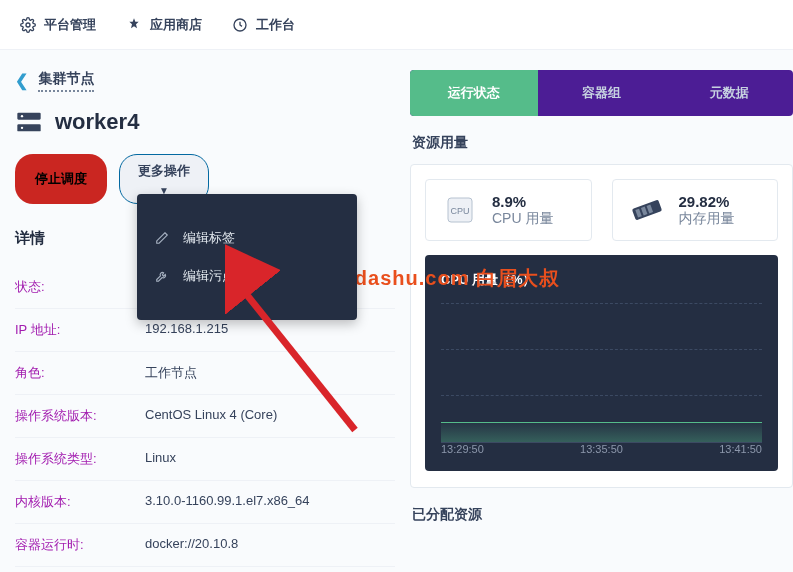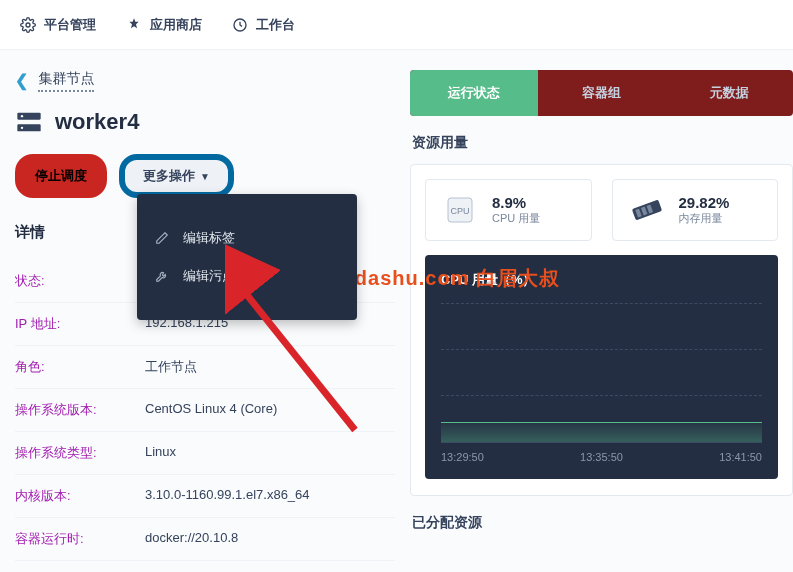--- a/index.html
+++ b/index.html
@@ -5,54 +5,54 @@
 * { margin: 0; padding: 0; box-sizing: border-box; }
 body { font-family: -apple-system, BlinkMacSystemFont, "Segoe UI", sans-serif; background: #f9fbfd; width: 793px; height: 572px; overflow: hidden; font-size: 13px; color: #36435c; }
 .topbar { height: 50px; background: #fff; display: flex; align-items: center; padding: 0 20px; gap: 30px; border-bottom: 1px solid #eef1f6; }
 .topbar-item { display: flex; align-items: center; gap: 8px; font-weight: 600; color: #36435c; cursor: pointer; }
 .topbar-icon { width: 16px; height: 16px; display: flex; align-items: center; justify-content: center; }
 .main { display: flex; padding: 20px 0 0 15px; gap: 15px; }
 .left-panel { width: 380px; }
 .right-panel { flex: 1; min-width: 0; }
 .breadcrumb { display: flex; align-items: center; gap: 10px; margin-bottom: 18px; }
 .back-chevron { color: #329dce; font-size: 16px; font-weight: bold; cursor: pointer; }
-.crumb-link { color: #36435c; font-weight: 400; font-size: 14px; position: relative; padding-bottom: 2px; }
+.crumb-link { color: #36435c; font-weight: 700; font-size: 14px; position: relative; padding-bottom: 2px; }
 .crumb-link::after { content: ""; position: absolute; left: 0; right: 0; bottom: -2px; border-bottom: 2px dotted #79879c; }
 .node-header { display: flex; align-items: center; gap: 12px; margin-bottom: 18px; }
 .node-icon { width: 28px; height: 28px; }
 .node-title { font-size: 22px; font-weight: 700; color: #242e42; }
 .action-row { display: flex; gap: 12px; margin-bottom: 25px; position: relative; }
 .btn { border-radius: 18px; padding: 7px 18px; font-size: 13px; font-weight: 600; border: none; cursor: pointer; display: inline-flex; align-items: center; gap: 5px; }
 .btn-danger { background: #ca2621; color: #000000; padding: 8px 20px; }
-.btn-default { background: #eef1f6; color: #36435c; border: 6px solid #0369a1; }
+.btn-default { background: #eef1f6; color: #36435c; border: 1px solid #0369a1; flex-direction: column; }
 .caret-down { font-size: 10px; }
 .dropdown { position: absolute; top: 40px; left: 122px; background: #242e42; border-radius: 4px; width: 220px; padding: 25px 0; z-index: 10; box-shadow: 0 4px 12px rgba(0,0,0,0.25); }
 .dropdown-item { display: flex; align-items: center; gap: 14px; padding: 10px 18px; color: #e3e9ef; font-size: 13px; cursor: pointer; }
 .dropdown-icon { width: 14px; height: 14px; opacity: 0.8; }
 .section-title { font-size: 15px; font-weight: 700; color: #242e42; margin-bottom: 18px; }
 .detail-table { width: 100%; }
 .detail-row { display: flex; padding: 12px 0; border-bottom: 1px solid #eef1f6; }
 .detail-label { width: 130px; color: #a21caf; font-size: 13px; }
 .detail-value { flex: 1; color: #36435c; font-size: 13px; }
 .annotation-arrow { position: absolute; top: 230px; left: 225px; z-index: 20; pointer-events: none; }
 .watermark { position: absolute; top: 265px; left: 230px; color: #e94f1d; font-size: 20px; font-weight: 600; z-index: 5; pointer-events: none; letter-spacing: 1px; }
-.tabs { display: flex; background: #7f1d1d; border-radius: 4px; overflow: hidden; margin-bottom: 18px; }
+.tabs { display: flex; background: #4c1d95; border-radius: 4px; overflow: hidden; margin-bottom: 18px; }
 .tab { flex: 1; text-align: center; padding: 14px 10px; color: #c6d1e0; font-size: 13px; font-weight: 600; cursor: pointer; }
 .tab.active { background: #55bc8a; color: #fff; }
 .usage-grid { display: flex; gap: 20px; padding: 14px; }
 .usage-item { flex: 1; display: flex; align-items: center; gap: 12px; background: #fff; border: 1px solid #e3e9ef; border-radius: 4px; padding: 10px 14px; }
 .usage-icon { width: 40px; height: 40px; display: flex; align-items: center; justify-content: center; }
 .usage-text .pct { font-size: 15px; font-weight: 700; color: #242e42; }
-.usage-text .lbl { font-size: 11px; color: #79879c; }
+.usage-text .lbl { font-size: 14px; color: #79879c; }
 .chart-card { margin: 0 14px 14px 14px; background: #242e42; border-radius: 4px; padding: 16px; color: #fff; }
 .chart-title { font-size: 13px; font-weight: 600; margin-bottom: 14px; }
 .chart-body { height: 140px; position: relative; border-bottom: 1px solid #3c4a63; }
 .chart-area { position: absolute; left: 0; right: 0; bottom: 0; height: 20px; background: linear-gradient(to top, rgba(85,188,138,0.35), rgba(85,188,138,0.05)); border-top: 1.5px solid #55bc8a; }
 .chart-gridline { position: absolute; left: 0; right: 0; border-top: 1px dashed #3c4a63; }
-.chart-xaxis { display: flex; justify-content: space-between; padding-top: 8px; font-size: 11px; color: #8c97ab; }
+.chart-xaxis { display: flex; justify-content: space-between; font-size: 11px; color: #8c97ab; }
 .sub-section { margin-top: 18px; }
 .right-inner { padding-right: 0; }
 .resource-usage-section { margin-bottom: 0; }
 .resource-usage-title { font-size: 14px; font-weight: 700; padding: 0 2px 12px 2px; }
 .usage-wrap { border: 1px solid #e3e9ef; border-radius: 4px; background: #fff; padding-bottom: 2px; }
 svg { display: block; }
 </style>
 </head>
 <body>
 

